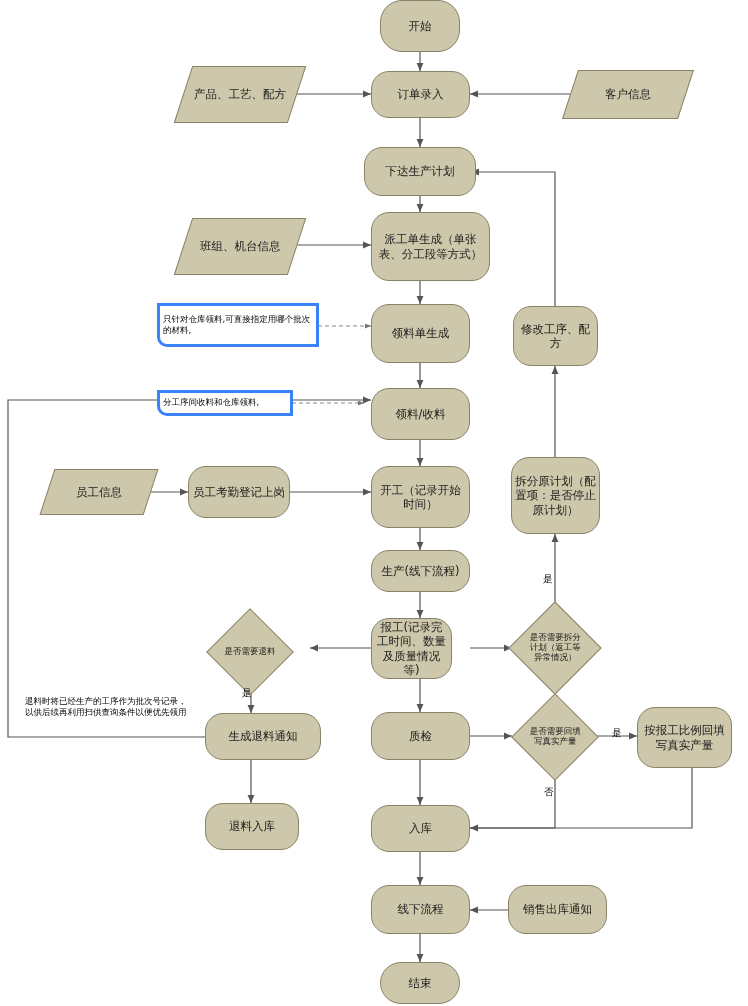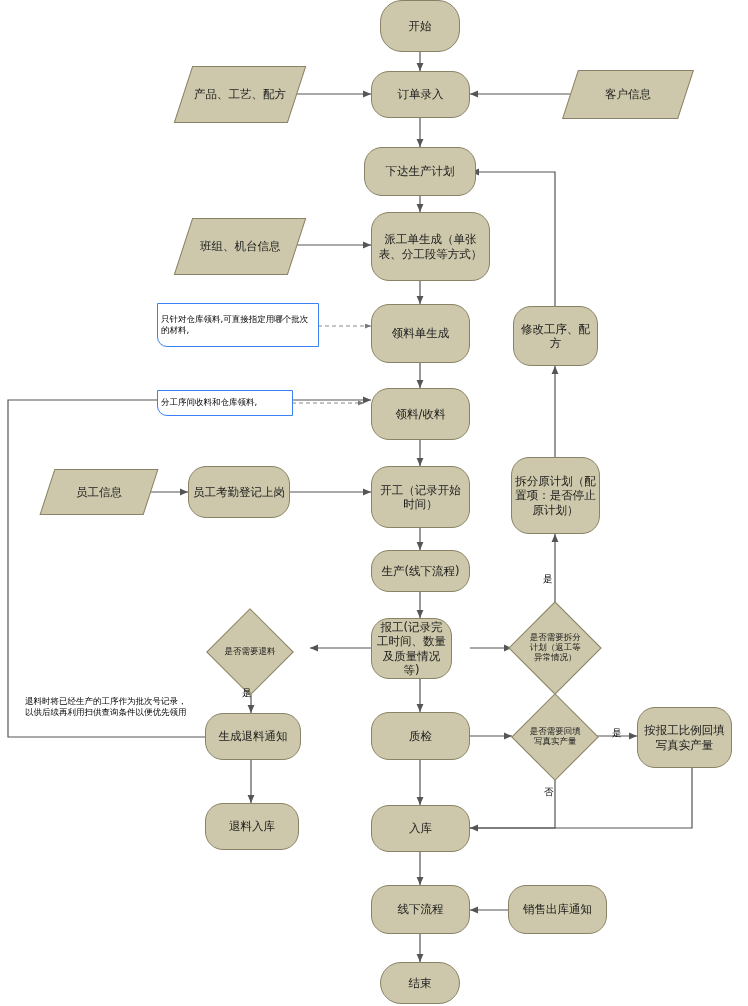--- a/index.html
+++ b/index.html
@@ -49,21 +49,21 @@
     transform:rotate(45deg);
   }
   .dec > span{
     display:block;transform:rotate(-45deg);
     font-size:8.5px;line-height:1.15;width:96px;
   }
   
   .note{
     position:absolute;
     background:#ffffff;
-    border:1px solid #3b82f6;
+    border:3px solid #3b82f6;
     border-radius:0 0 0 10px;
     font-size:8.5px;
     line-height:1.3;
     color:#000;
     padding:2px 3px;
     box-sizing:border-box;
     display:flex;align-items:center;
     text-align:left;
   }
   .note.plain{border:none;background:transparent;}
@@ -221,21 +221,21 @@
   </div>
 
   <div class="node dec" style="left:522px;top:615px;width:66px;height:66px;">
     <span>是否需要拆分计划（返工等异常情况）</span>
   </div>
 
   <div class="node dec" style="left:219px;top:621px;width:62px;height:62px;">
     <span>是否需要退料</span>
   </div>
 
-  <div class="node proc" style="left:205px;top:713px;width:96px;height:47px;">
+  <div class="node proc" style="left:205px;top:713px;width:116px;height:47px;">
     <span>生成退料通知</span>
   </div>
 
   <div class="node proc" style="left:371px;top:712px;width:99px;height:48px;">
     <span>质检</span>
   </div>
 
   <div class="node dec" style="left:524px;top:706px;width:62px;height:62px;">
     <span>是否需要回填写真实产量</span>
   </div>

